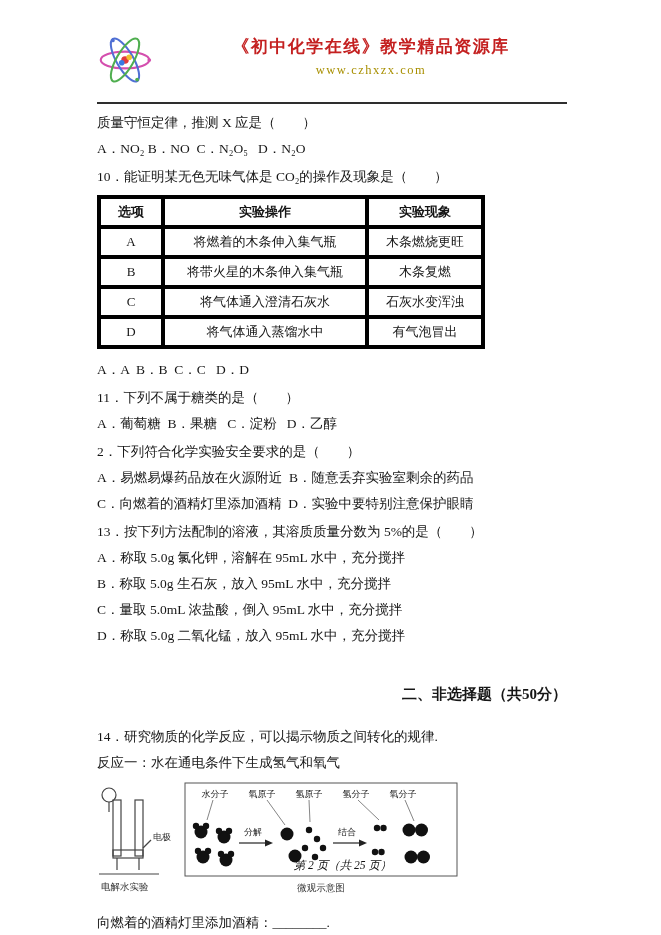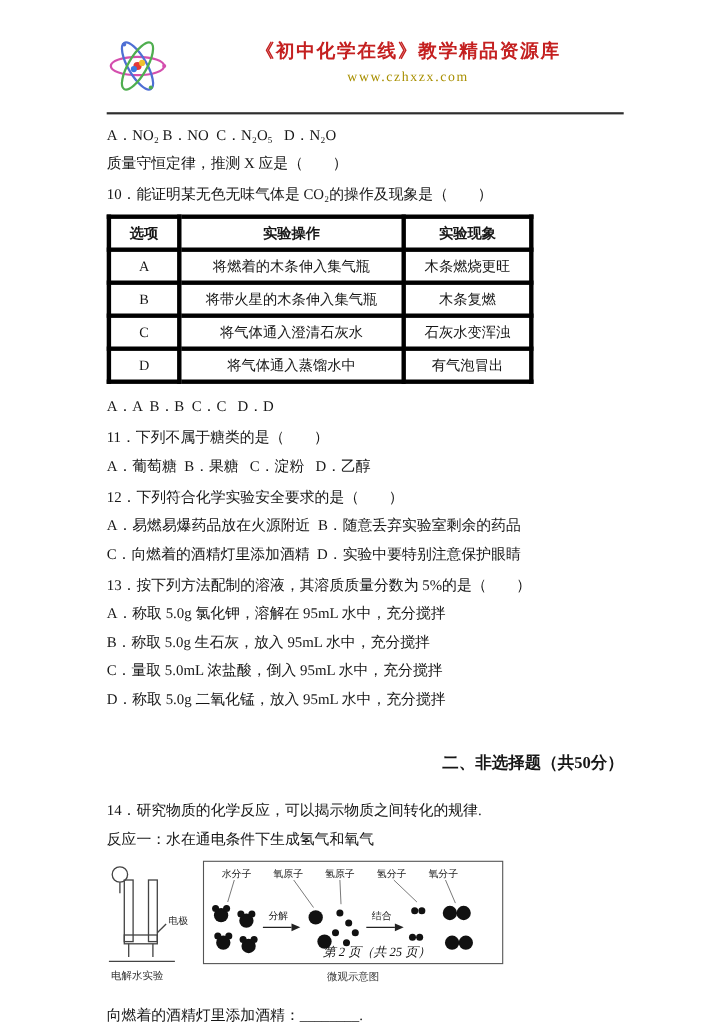--- a/index.html
+++ b/index.html
@@ -48,22 +48,22 @@
         <circle cx="56" cy="30" r="2" fill="#d44fae"></circle>
         <circle cx="17" cy="9" r="2" fill="#4f6fd4"></circle>
         <circle cx="43" cy="51" r="2" fill="#4fae4f"></circle>
       </svg>
       <div class="header-text">
         <div class="site-title">《初中化学在线》教学精品资源库</div>
         <div class="site-url">www.czhxzx.com</div>
       </div>
     </div>
 
+    <p class="line">质量守恒定律，推测 X 应是（　　）</p>
     <p class="line">A．NO₂ B．NO  C．N₂O₅   D．N₂O</p>
-    <p class="line">质量守恒定律，推测 X 应是（　　）</p>
 
     <p class="line gap-top">10．能证明某无色无味气体是 CO₂的操作及现象是（　　）</p>
 
     <table class="q10">
       <thead>
         <tr>
           <th class="col-option">选项</th>
           <th class="col-op">实验操作</th>
           <th class="col-ph">实验现象</th>
         </tr>
@@ -90,21 +90,21 @@
           <td>有气泡冒出</td>
         </tr>
       </tbody>
     </table>
 
     <p class="line">A．A  B．B  C．C   D．D</p>
 
     <p class="line gap-top">11．下列不属于糖类的是（　　）</p>
     <p class="line">A．葡萄糖  B．果糖   C．淀粉   D．乙醇</p>
 
-    <p class="line gap-top">12．下列符合化学实验安全要求的是（　　）</p>
+    <p class="line gap-top">2．下列符合化学实验安全要求的是（　　）</p>
     <p class="line">A．易燃易爆药品放在火源附近  B．随意丢弃实验室剩余的药品</p>
     <p class="line">C．向燃着的酒精灯里添加酒精  D．实验中要特别注意保护眼睛</p>
 
     <p class="line gap-top">13．按下列方法配制的溶液，其溶质质量分数为 5%的是（　　）</p>
     <p class="line">A．称取 5.0g 氯化钾，溶解在 95mL 水中，充分搅拌</p>
     <p class="line">B．称取 5.0g 生石灰，放入 95mL 水中，充分搅拌</p>
     <p class="line">C．量取 5.0mL 浓盐酸，倒入 95mL 水中，充分搅拌</p>
     <p class="line">D．称取 5.0g 二氧化锰，放入 95mL 水中，充分搅拌</p>
 
     <p class="section-title">二、非选择题（共50分）</p>

